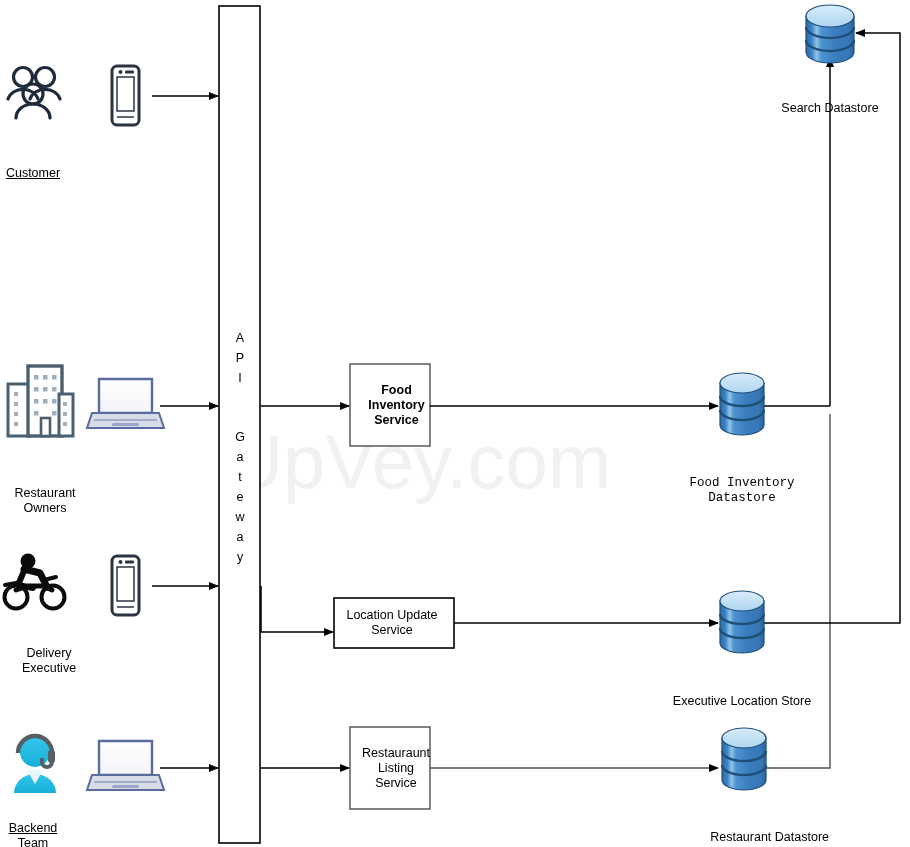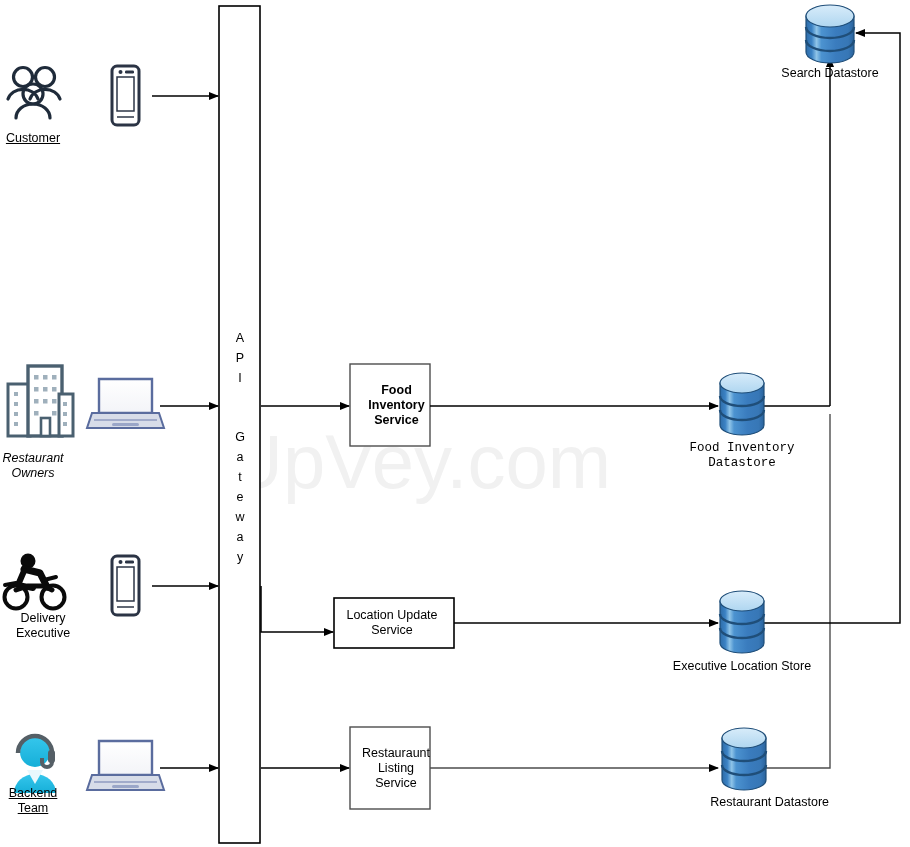--- a/index.html
+++ b/index.html
@@ -37,20 +37,21 @@
     pointer-events: none;
   }
   .node-label {
     position: absolute;
     font-family: "Liberation Sans", sans-serif;
     font-size: 12.5px;
     color: #000000;
     text-align: center;
     line-height: 15px;
     white-space: pre-line;
+    margin-top: 35px;
   }
   .box-label {
     position: absolute;
     font-family: "Liberation Sans", sans-serif;
     font-size: 12.5px;
     color: #000000;
     text-align: center;
     line-height: 15px;
     white-space: pre-line;
     display: flex;
@@ -242,23 +243,23 @@
 
     <g>
       <path d="M99,741 L152,741 L152,775 L99,775 Z" fill="url(#lapScreen)" stroke="#5A6C9E" stroke-width="2.4"></path>
       <path d="M92,775 L159,775 L164,790 L87,790 Z" fill="#D7DCE8" stroke="#5A6C9E" stroke-width="2"></path>
       <line x1="94" y1="782" x2="157" y2="782" stroke="#8F9BC0" stroke-width="1.6"></line>
       <rect x="112" y="785" width="27" height="3" rx="1.5" fill="#9AA6C8"></rect>
     </g>
   </svg>
 
   <div class="node-label" style="left:0px; top:131px; width:66px;text-decoration:underline;">Customer</div>
-  <div class="node-label" style="left:0px; top:451px; width:66px;font-style:italic;">Restaurant
+  <div class="node-label" style="left:12px; top:451px; width:66px;">Restaurant
 Owners</div>
-  <div class="node-label" style="left:10px; top:611px; width:66px;">Delivery
+  <div class="node-label" style="left:16px; top:611px; width:66px;">Delivery
 Executive</div>
   <div class="node-label" style="left:0px; top:786px; width:66px;text-decoration:underline;">Backend
 Team</div>
 
   <div class="gw-letters" style="left:220px; top:328px;">A
 P
 I</div>
   <div class="gw-letters" style="left:220px; top:427px;">G
 a
 t

